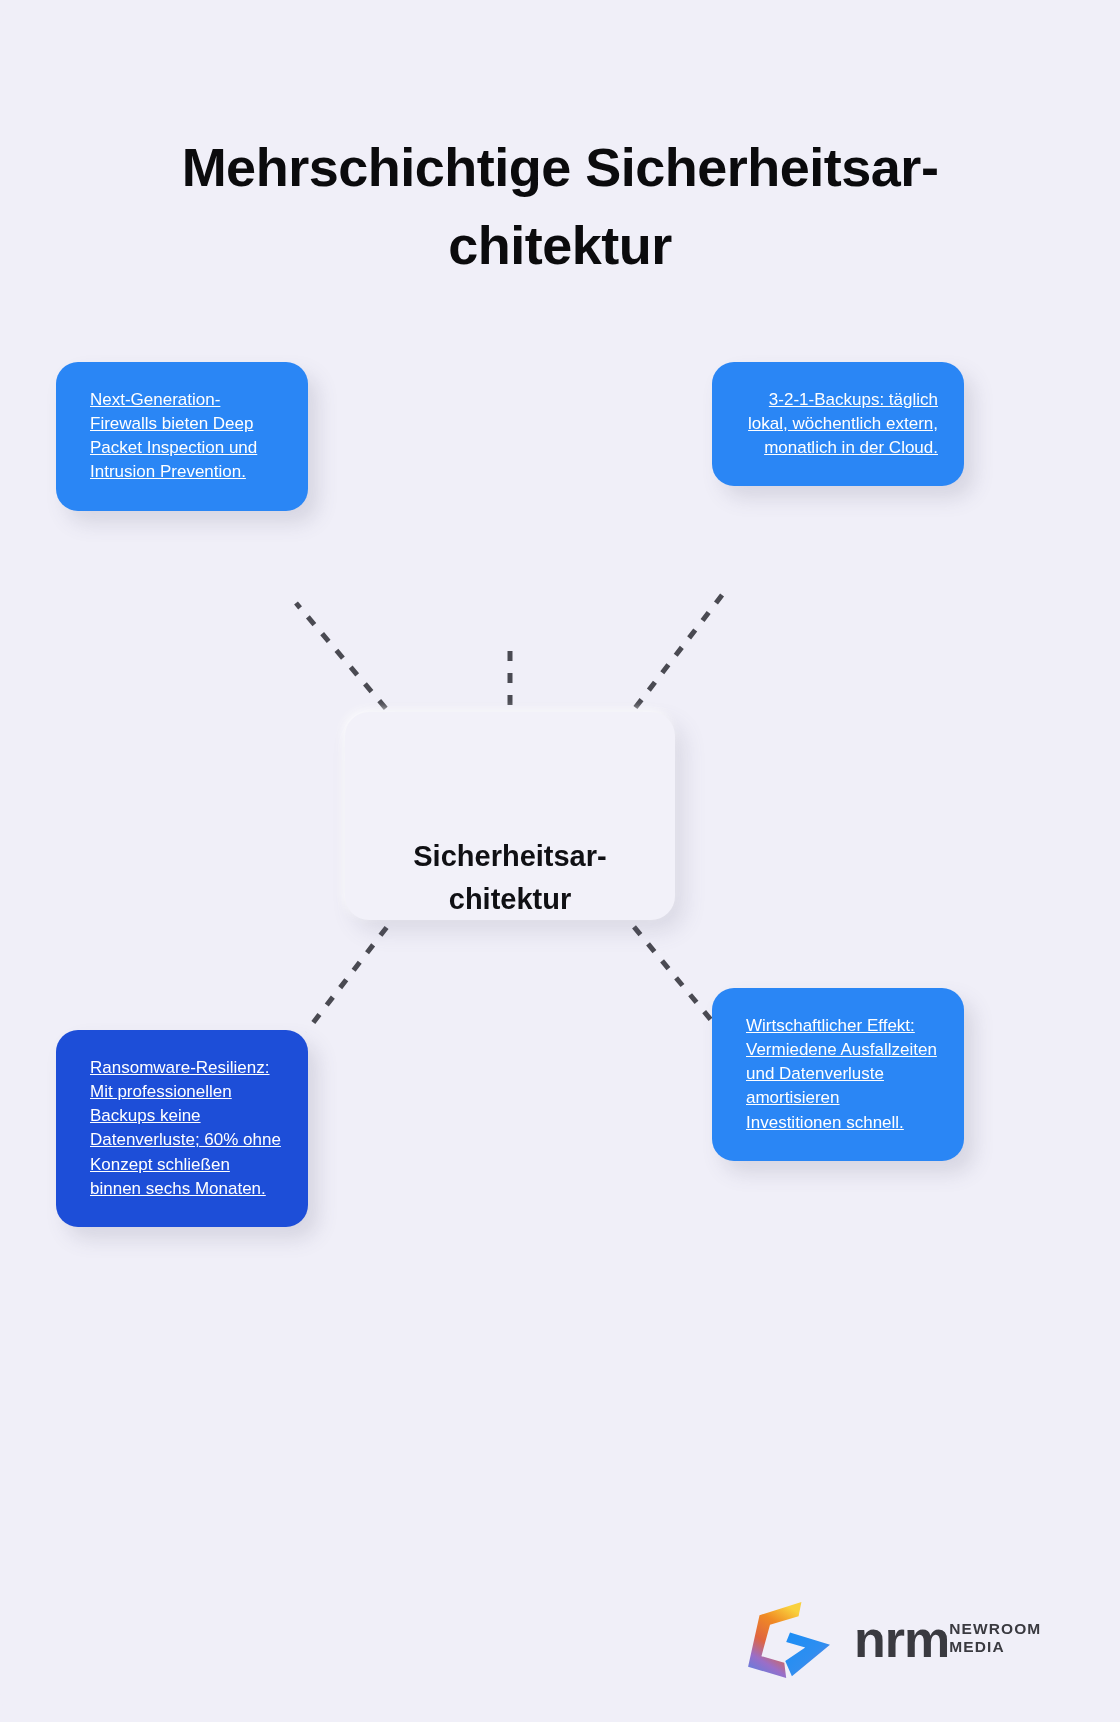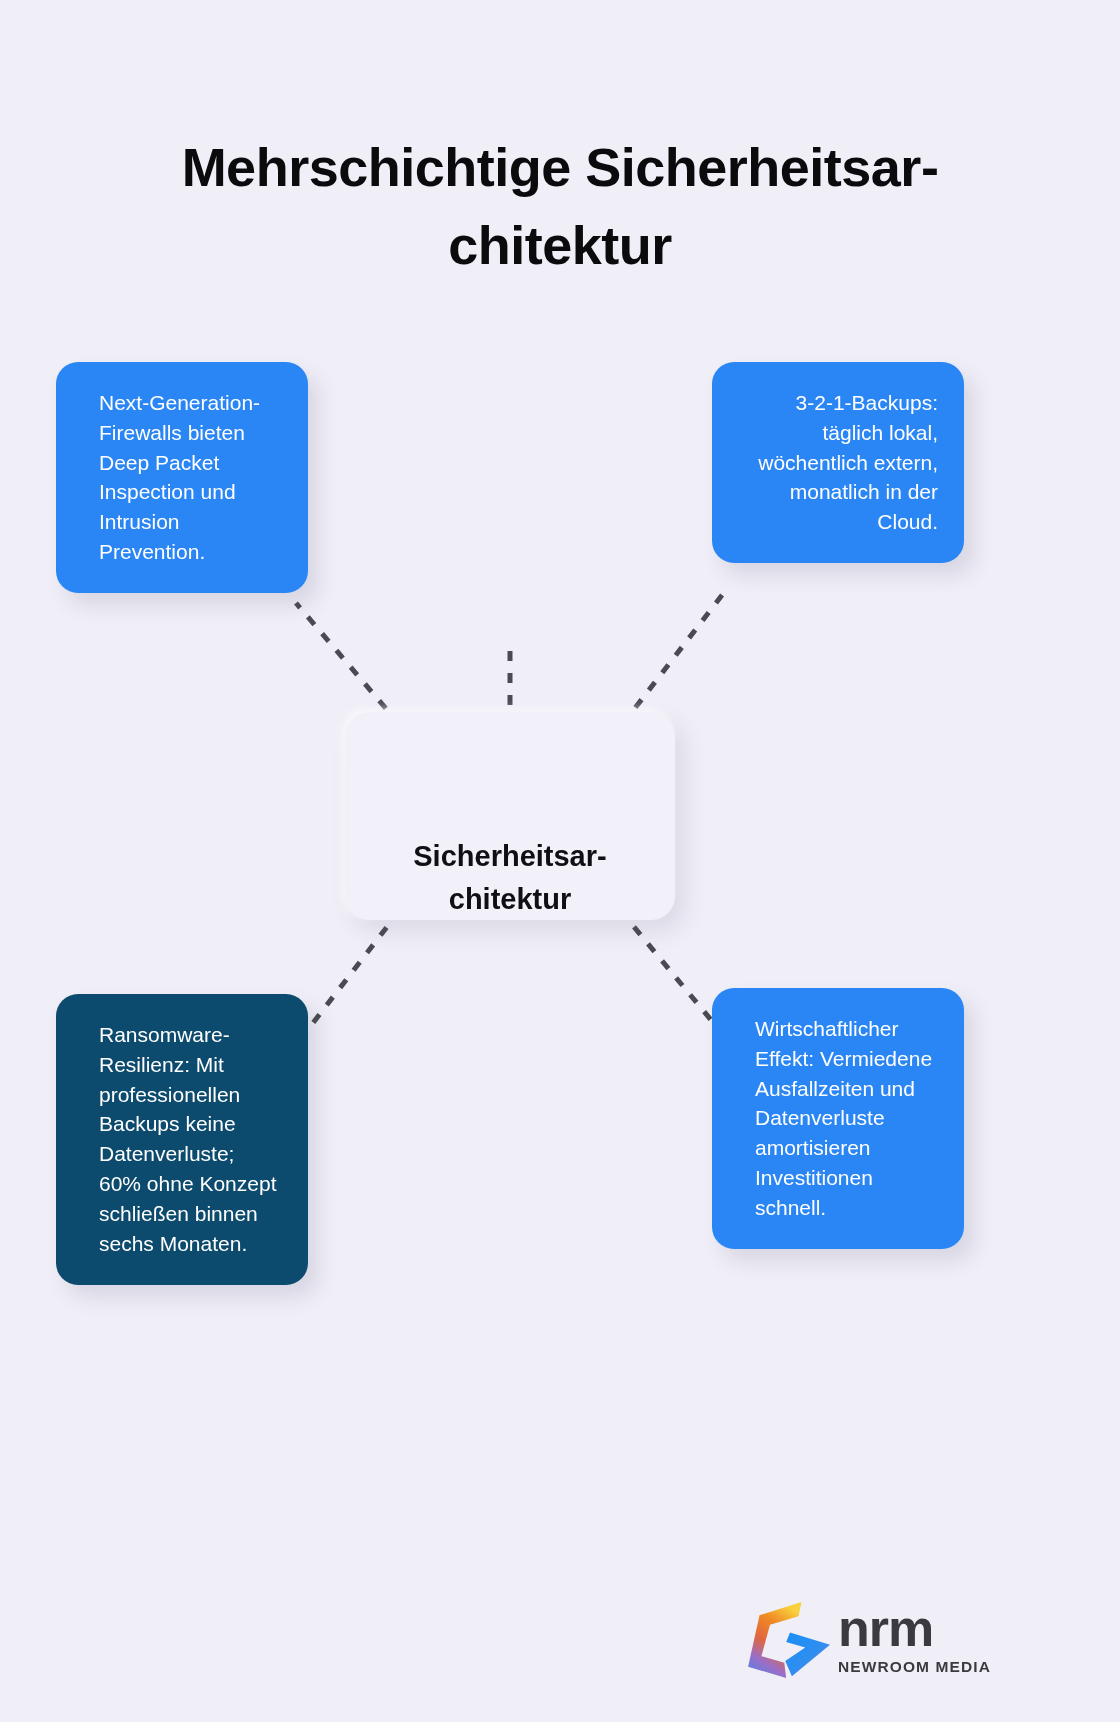--- a/index.html
+++ b/index.html
@@ -46,24 +46,25 @@
     pointer-events: none;
   }
 
   
   .node {
     position: absolute;
     box-sizing: border-box;
     border-radius: 22px;
     background: #2a86f5;
     color: #ffffff;
-    font-size: 21px;
+    font-size: 17px;
     line-height: 1.42;
-    padding: 26px 26px 26px 43px;
+    padding: 26px 26px 26px 34px;
     box-shadow: 10px 12px 20px rgba(90, 90, 120, 0.17);
+    text-decoration: underline;
   }
   .node-text {
     display: block;
     white-space: pre-line;
   }
 
   
   #node-firewall   { left: 56px;  top: 362px;  width: 252px; }
   #node-segmentation { left: 382px; top: 362px; width: 256px; }
   #node-backups    { left: 712px; top: 362px;  width: 252px; }
@@ -104,23 +105,22 @@
     height: 108px;
     display: flex;
     align-items: center;
   }
   #logo-mark {
     width: 96px;
     height: 80px;
     flex: 0 0 auto;
   }
   #logo-words {
-    margin-left: 0;
+    margin-left: 16px;
     display: flex;
-    flex-direction: column;
     justify-content: center;
   }
   #logo-name {
     font-size: 52px;
     font-weight: bold;
     line-height: 0.95;
     color: #3a3a40;
     letter-spacing: -1px;
   }
   #logo-tagline {
@@ -156,21 +156,21 @@
 
   <div class="node" id="node-backups" style="background: rgb(42, 134, 245); color: rgb(255, 255, 255); text-align: right;">
     <span class="node-text">3-2-1-Backups: täglich lokal, wöchentlich extern, monatlich in der Cloud.</span>
   </div>
 
   <div id="node-center" style="background: rgb(242, 241, 249);">
     <span id="center-label" style="color: rgb(16, 16, 20);">Sicherheitsar-
 chitektur</span>
   </div>
 
-  <div class="node" id="node-ransomware" style="background: #0c4a6e; color: rgb(255, 255, 255);">
+  <div class="node" id="node-ransomware" style="background: #1d4ed8; color: rgb(255, 255, 255); margin-top: 36px;">
     <span class="node-text">Ransomware-Resilienz: Mit professionellen Backups keine Datenverluste; 60% ohne Konzept schließen binnen sechs Monaten.</span>
   </div>
 
   <div class="node" id="node-economics" style="background: rgb(42, 134, 245); color: #ffffff;">
     <span class="node-text">Wirtschaftlicher Effekt: Vermiedene Ausfallzeiten und Datenverluste amortisieren Investitionen schnell.</span>
   </div>
 
   <div id="logo">
     <svg id="logo-mark" viewBox="0 0 100 84">
       <defs>

